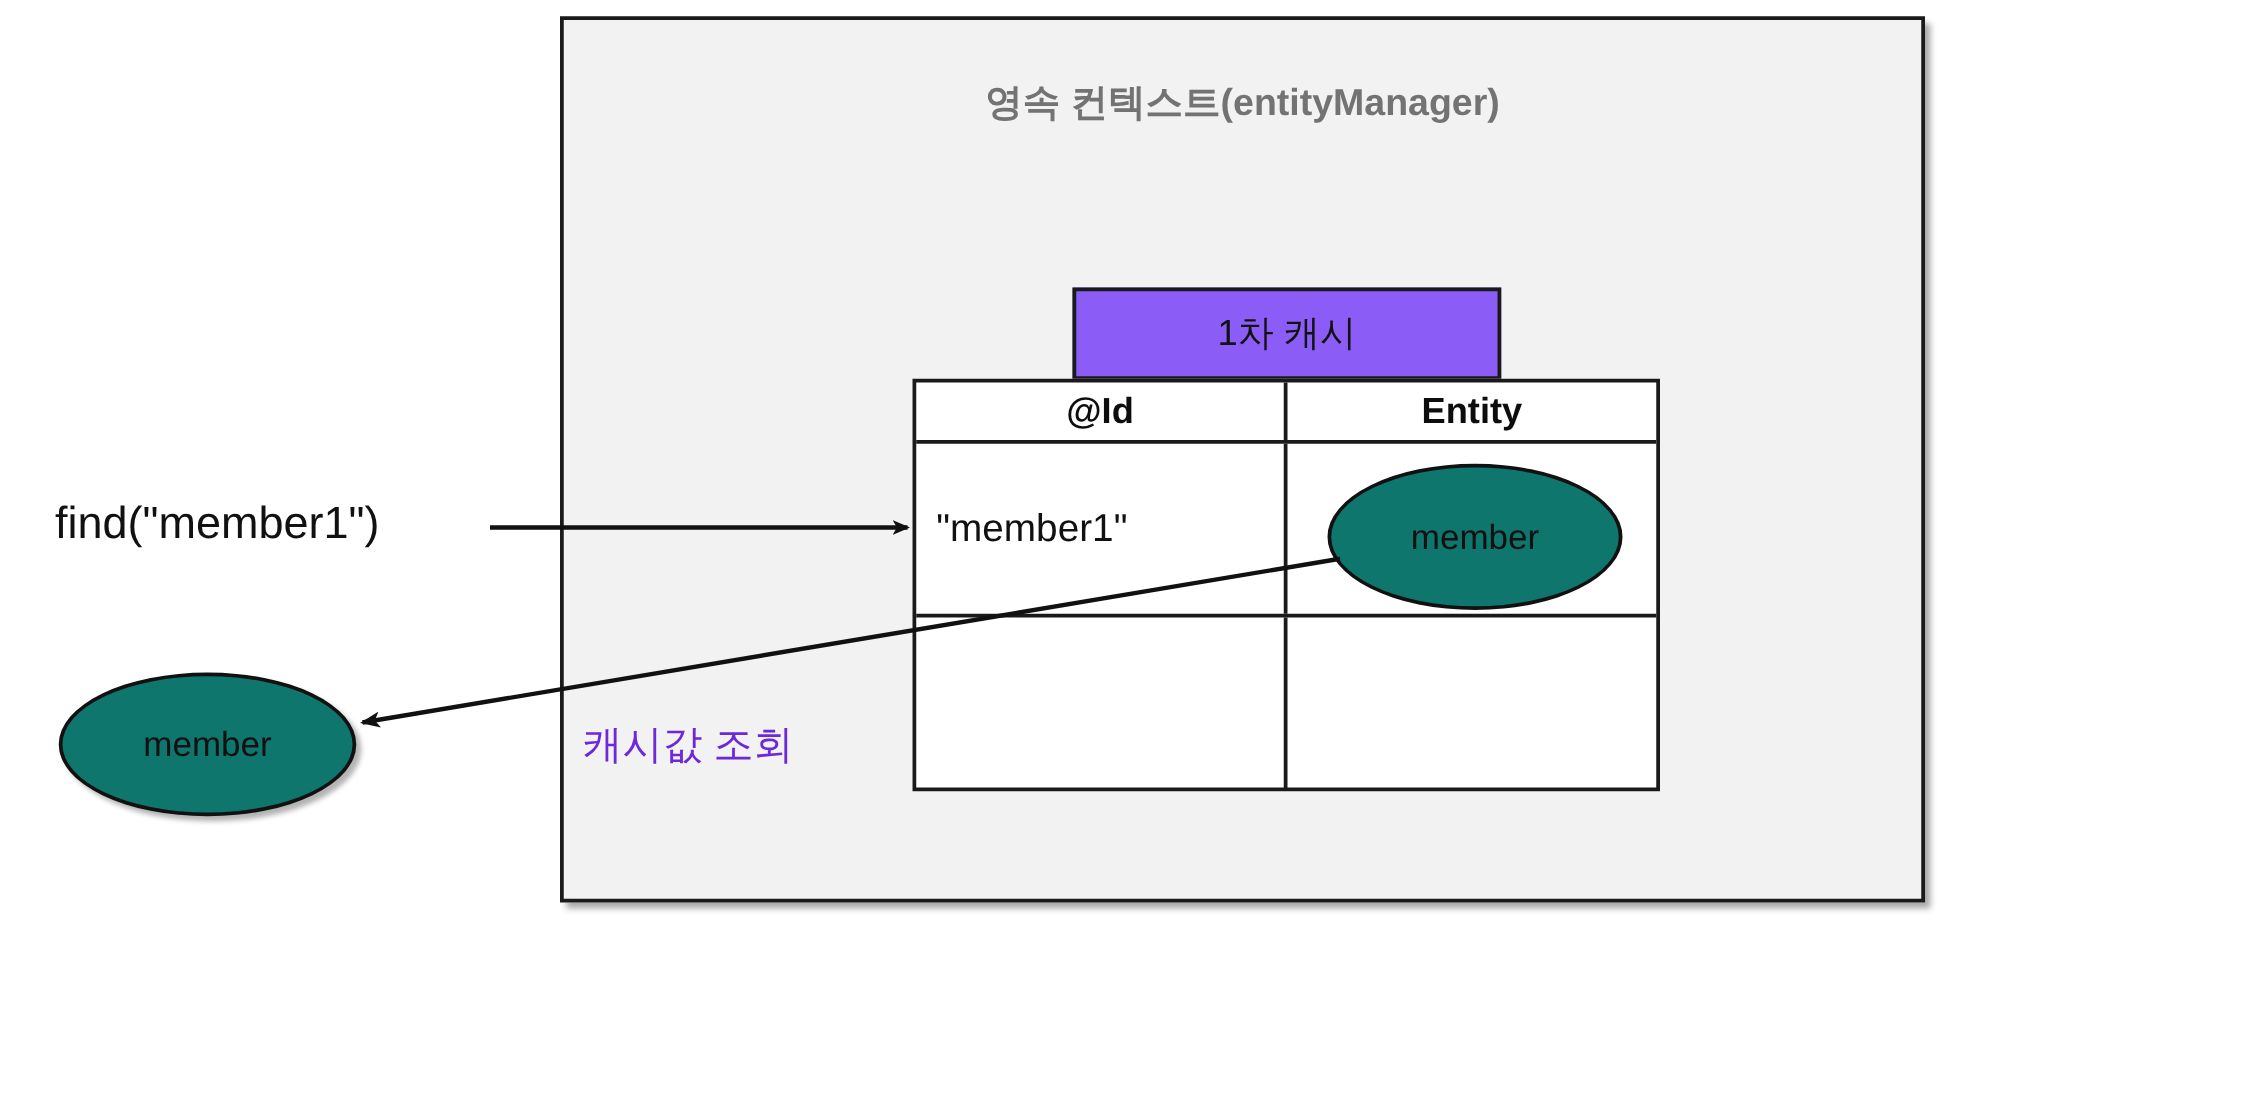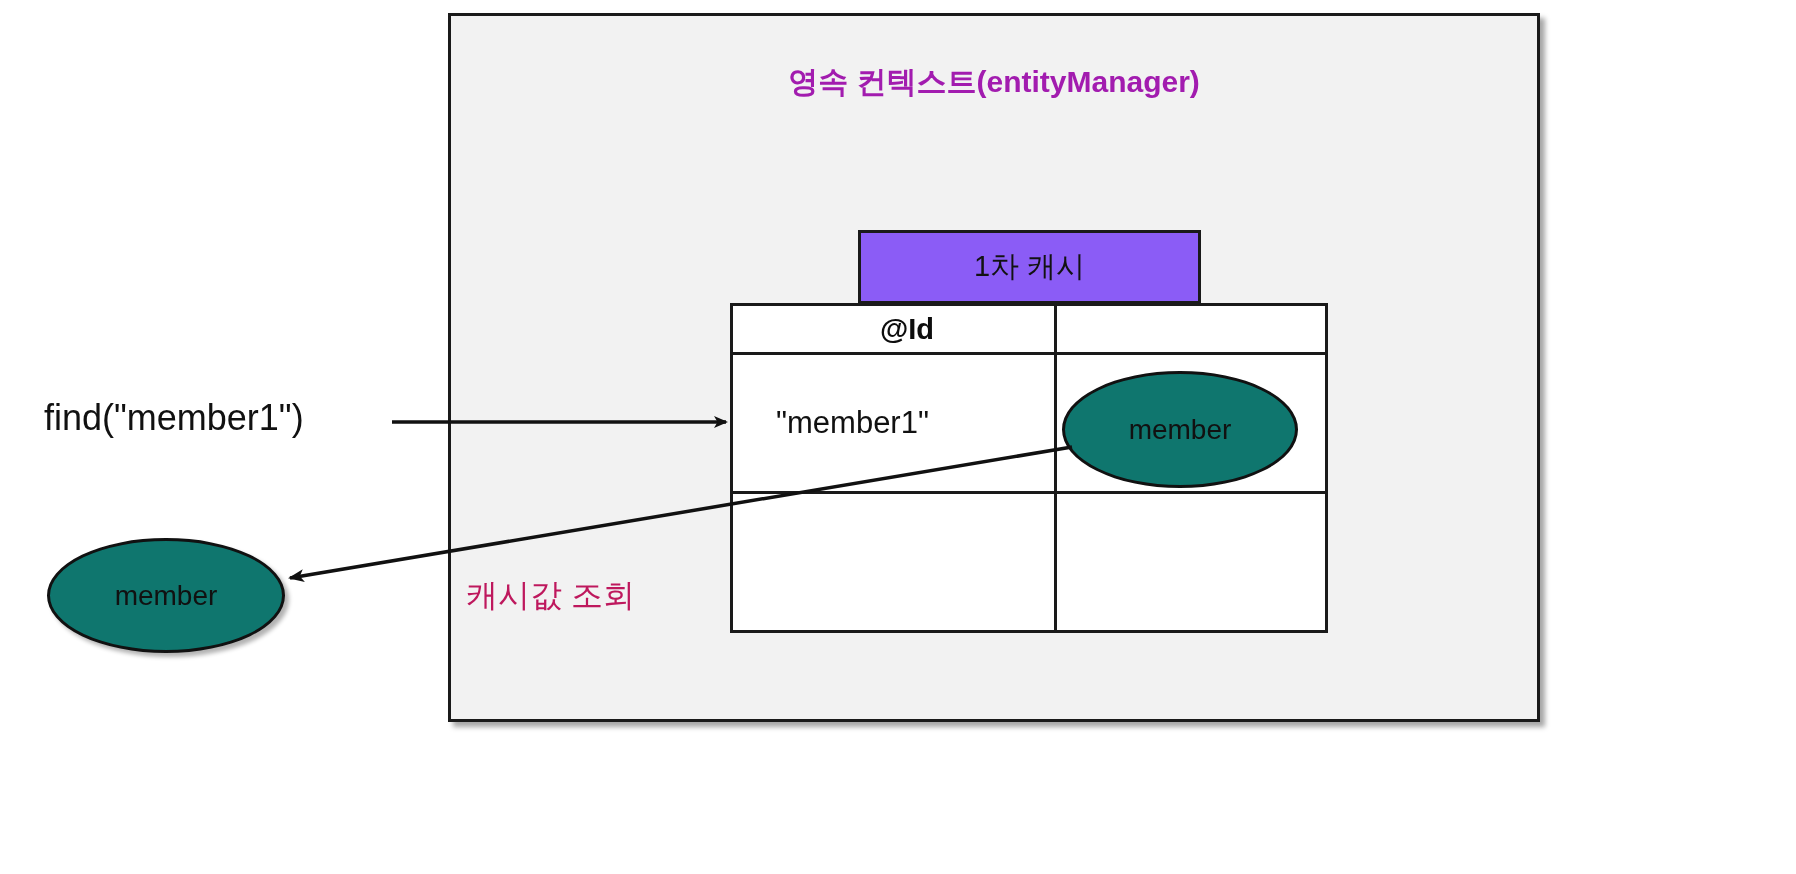--- a/index.html
+++ b/index.html
@@ -11,42 +11,42 @@
   
   .pc-panel{
     position:absolute;left:448px;top:13px;width:1092px;height:709px;
     background:#f2f2f2;border:3px solid #1a1a1a;
     box-shadow:5px 5px 5px rgba(0,0,0,0.35);
     box-sizing:border-box;
   }
   .pc-title{
     position:absolute;left:448px;top:62px;width:1092px;
     text-align:center;font-size:30px;font-weight:bold;letter-spacing:0px;
-    color:#a21caf;
+    color:#737373;
   }
 
   
   .cache-caption{
     position:absolute;left:858px;top:230px;width:343px;height:74px;
     background:#8b5cf6;border:3px solid #1a1a1a;box-sizing:border-box;
     display:flex;align-items:center;justify-content:center;
     font-size:29px;color:#121212;
   }
 
   
   .cache-table{
     position:absolute;left:730px;top:303px;width:598px;height:330px;
     background:#ffffff;border:3px solid #1a1a1a;box-sizing:border-box;
   }
   .ct-row{position:absolute;left:0;width:100%;box-sizing:border-box;}
   .ct-head{top:0;height:49px;border-bottom:3px solid #1a1a1a;}
   .ct-r1{top:49px;height:139px;border-bottom:3px solid #1a1a1a;}
   .ct-r2{top:188px;height:138px;}
   .ct-cell{position:absolute;top:0;height:100%;box-sizing:border-box;
-           display:flex;align-items:center;margin-left:27px;}
+           display:flex;align-items:center;}
   .ct-c1{left:0;width:297px;border-right:3px solid #1a1a1a;justify-content:center;}
   .ct-c2{left:297px;right:0;width:295px;justify-content:center;}
   .ct-head .ct-cell{font-size:29px;font-weight:bold;color:#0d0d0d;}
   .ct-r1 .ct-c1{font-size:31px;justify-content:flex-start;padding-left:16px;}
 
   
   .ellipse{
     border:3px solid #111;border-radius:50%;background:#0f766e;
     display:flex;align-items:center;justify-content:center;
     font-size:28px;color:#111;box-sizing:border-box;
@@ -54,41 +54,42 @@
   .ellipse-entity{position:absolute;left:1062px;top:371px;width:236px;height:117px;}
   .ellipse-left{position:absolute;left:47px;top:538px;width:238px;height:115px;
                 box-shadow:4px 4px 4px rgba(0,0,0,0.30);}
 
   
   .lbl-find{
     position:absolute;left:44px;top:397px;font-size:36px;color:#111;
     white-space:nowrap;
   }
   .lbl-cache-read{
-    position:absolute;left:466px;top:574px;font-size:32px;color:#be185d;
+    position:absolute;left:466px;top:574px;font-size:32px;color:#6d28d9;
     white-space:nowrap;
   }
 
   svg.overlay{position:absolute;left:0;top:0;width:1796px;height:874px;
               pointer-events:none;}
 </style>
 </head>
 <body>
 
 <div id="stage">
 
   <div class="pc-panel"></div>
   <div class="pc-title">영속 컨텍스트(entityManager)</div>
 
   <div class="cache-caption">1차 캐시</div>
 
   <div class="cache-table">
 
     <div class="ct-row ct-head">
       <div class="ct-cell ct-c1">@Id</div>
+      <div class="ct-cell ct-c2">Entity</div>
     </div>
 
     <div class="ct-row ct-r1">
       <div class="ct-cell ct-c1">"member1"</div>
       <div class="ct-cell ct-c2"></div>
     </div>
 
     <div class="ct-row ct-r2">
       <div class="ct-cell ct-c1"></div>
       <div class="ct-cell ct-c2"></div>

